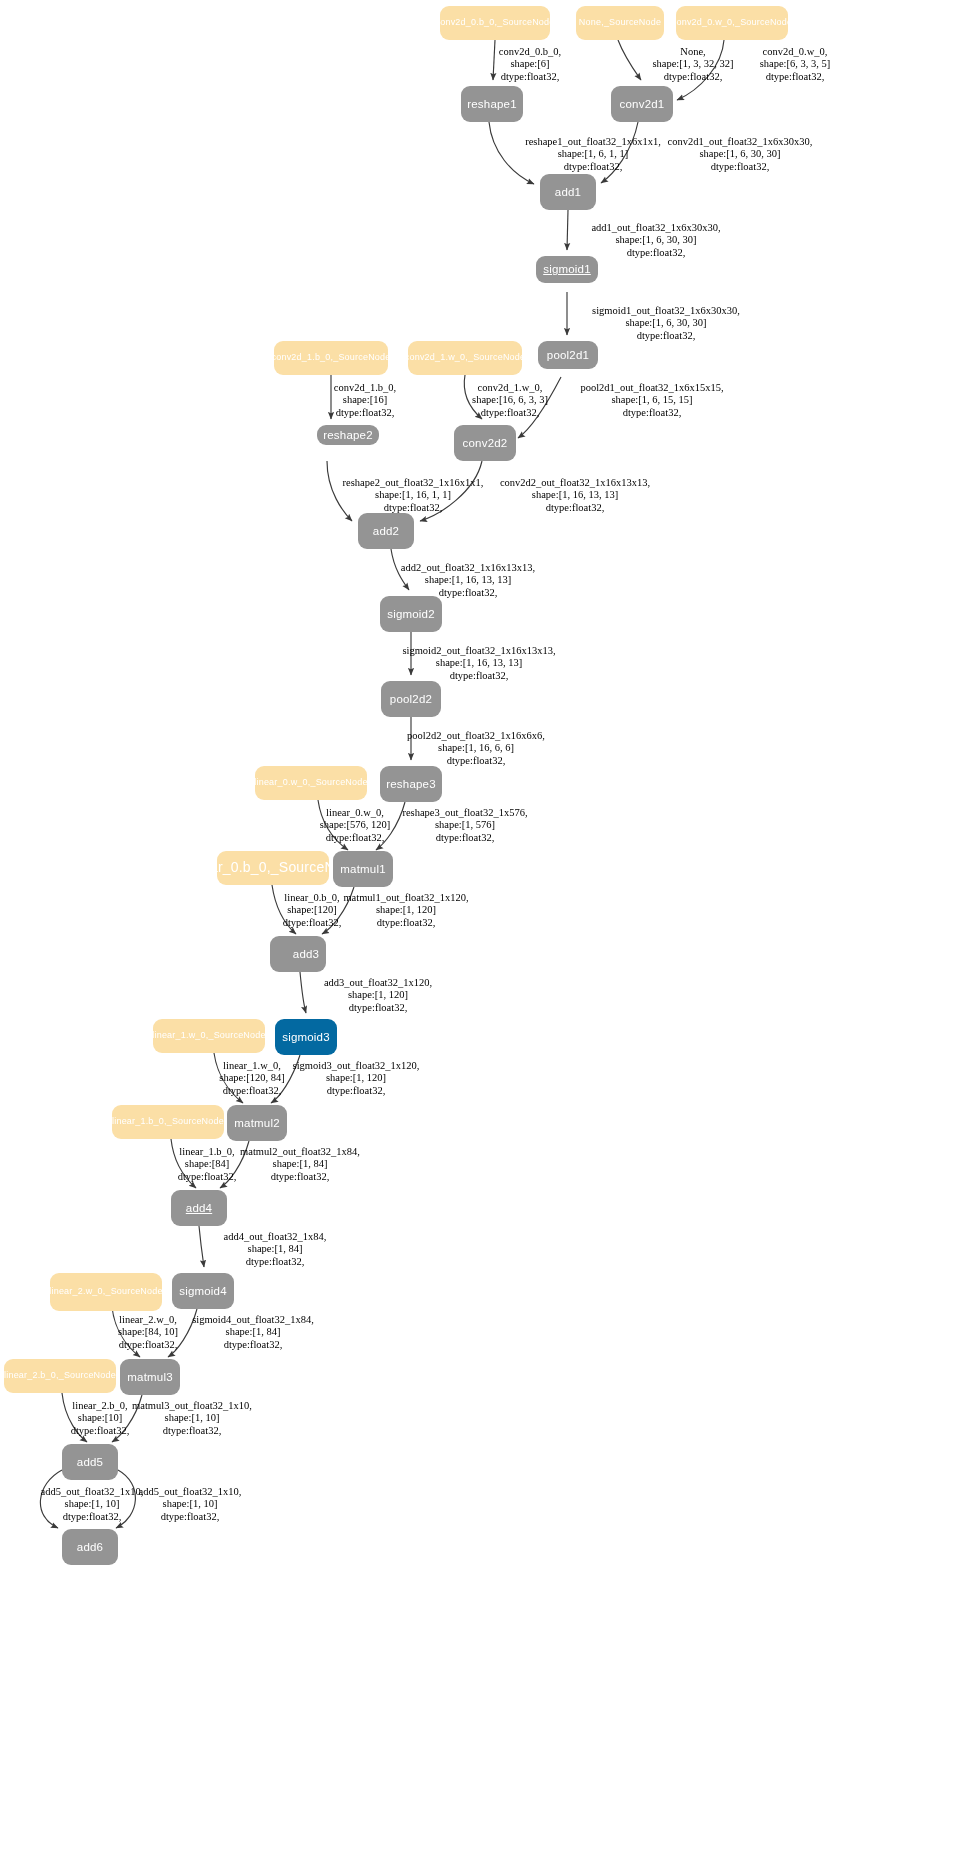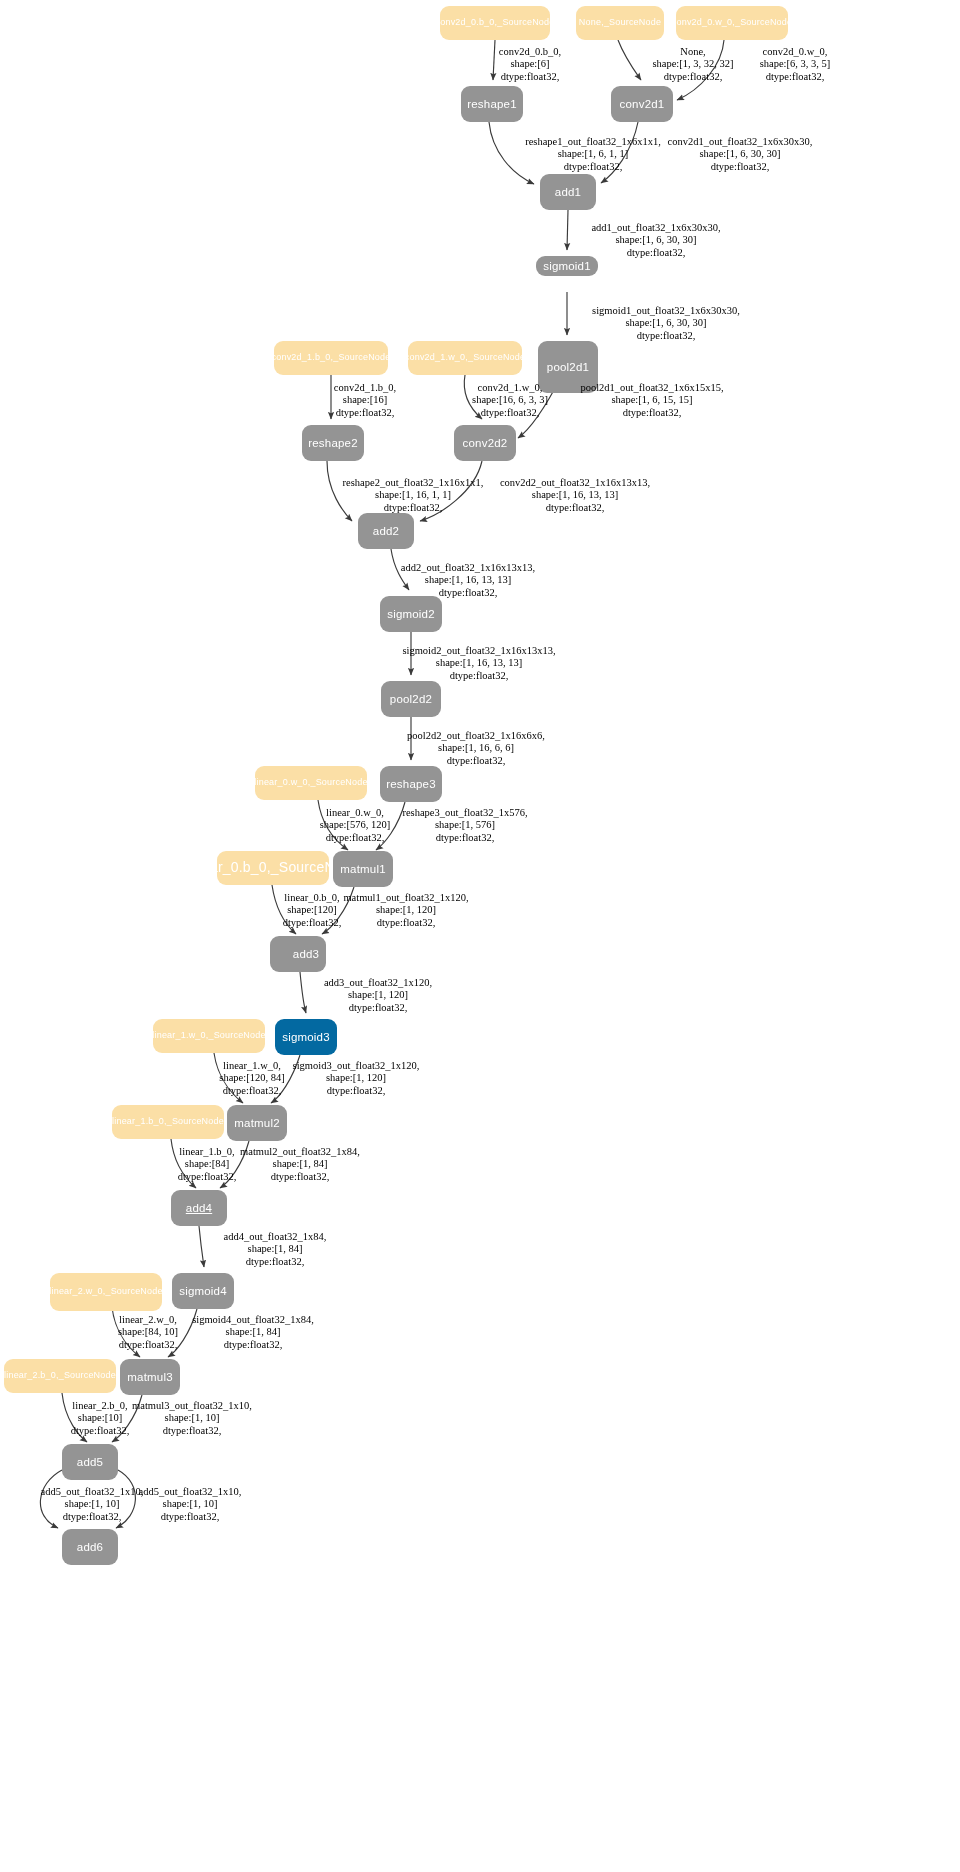--- a/index.html
+++ b/index.html
@@ -112,33 +112,33 @@
       </div>
       <div class="node op" style="left: 461px; top: 86px; width: 62px; height: 36px; background: rgb(148, 148, 148); color: rgb(255, 255, 255); text-align: center;">
         <span>reshape1</span>
       </div>
       <div class="node op" style="left: 611px; top: 86px; width: 62px; height: 36px; background: rgb(148, 148, 148); color: rgb(255, 255, 255);">
         <span>conv2d1</span>
       </div>
       <div class="node op" style="left: 540px; top: 174px; width: 56px; height: 36px; background: rgb(148, 148, 148); color: rgb(255, 255, 255);">
         <span>add1</span>
       </div>
-      <div class="node op" style="left: 536px; top: 256px; width: 62px; height: 20px; background: rgb(148, 148, 148); color: rgb(255, 255, 255);">
+      <div class="node op" style="left: 536px; top: 256px; width: 62px; height: 27px; background: rgb(148, 148, 148); color: rgb(255, 255, 255); text-decoration: underline;">
         <span>sigmoid1</span>
       </div>
-      <div class="node op" style="left: 538px; top: 341px; width: 60px; height: 52px; background: rgb(148, 148, 148); color: rgb(255, 255, 255);">
+      <div class="node op" style="left: 538px; top: 341px; width: 60px; height: 28px; background: rgb(148, 148, 148); color: rgb(255, 255, 255);">
         <span>pool2d1</span>
       </div>
       <div class="node src" style="left: 274px; top: 341px; width: 114px; height: 34px; background: rgb(251, 223, 166); color: rgb(255, 255, 255); font-size: 9px;">
         <span>conv2d_1.b_0,_SourceNode</span>
       </div>
       <div class="node src" style="left: 408px; top: 341px; width: 114px; height: 34px; background: rgb(251, 223, 166); color: rgb(255, 255, 255); font-size: 9px;">
         <span>conv2d_1.w_0,_SourceNode</span>
       </div>
-      <div class="node op" style="left: 302px; top: 425px; width: 62px; height: 36px; background: rgb(148, 148, 148); color: rgb(255, 255, 255);">
+      <div class="node op" style="left: 317px; top: 425px; width: 62px; height: 20px; background: rgb(148, 148, 148); color: rgb(255, 255, 255);">
         <span>reshape2</span>
       </div>
       <div class="node op" style="left: 454px; top: 425px; width: 62px; height: 36px; background: rgb(148, 148, 148); color: rgb(255, 255, 255);">
         <span>conv2d2</span>
       </div>
       <div class="node op" style="left: 358px; top: 513px; width: 56px; height: 36px; background: rgb(148, 148, 148); color: rgb(255, 255, 255);">
         <span>add2</span>
       </div>
       <div class="node op" style="left: 380px; top: 596px; width: 62px; height: 36px; background: rgb(148, 148, 148); color: rgb(255, 255, 255);">
         <span>sigmoid2</span>

